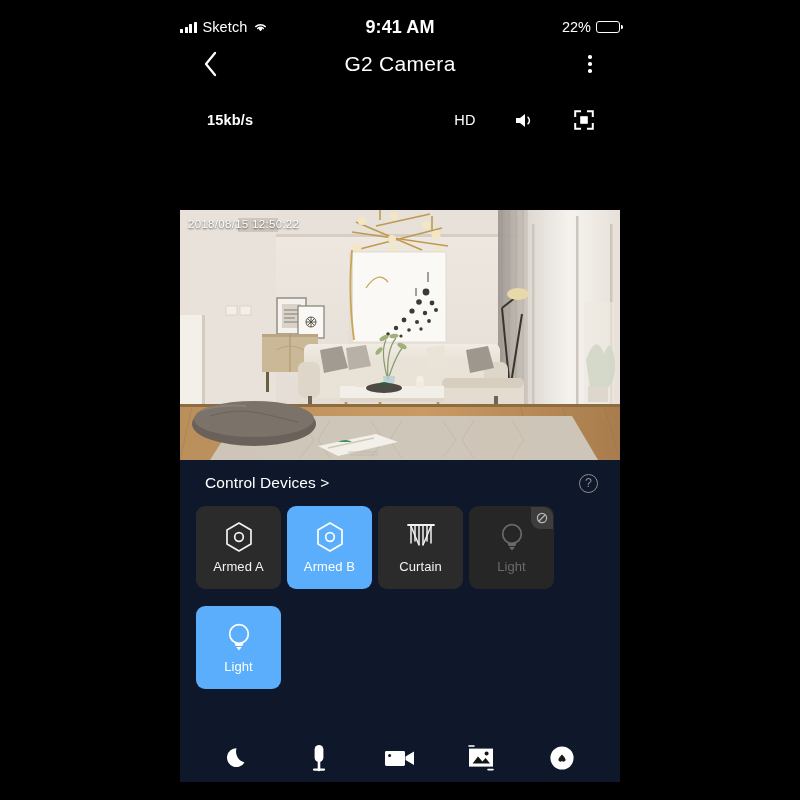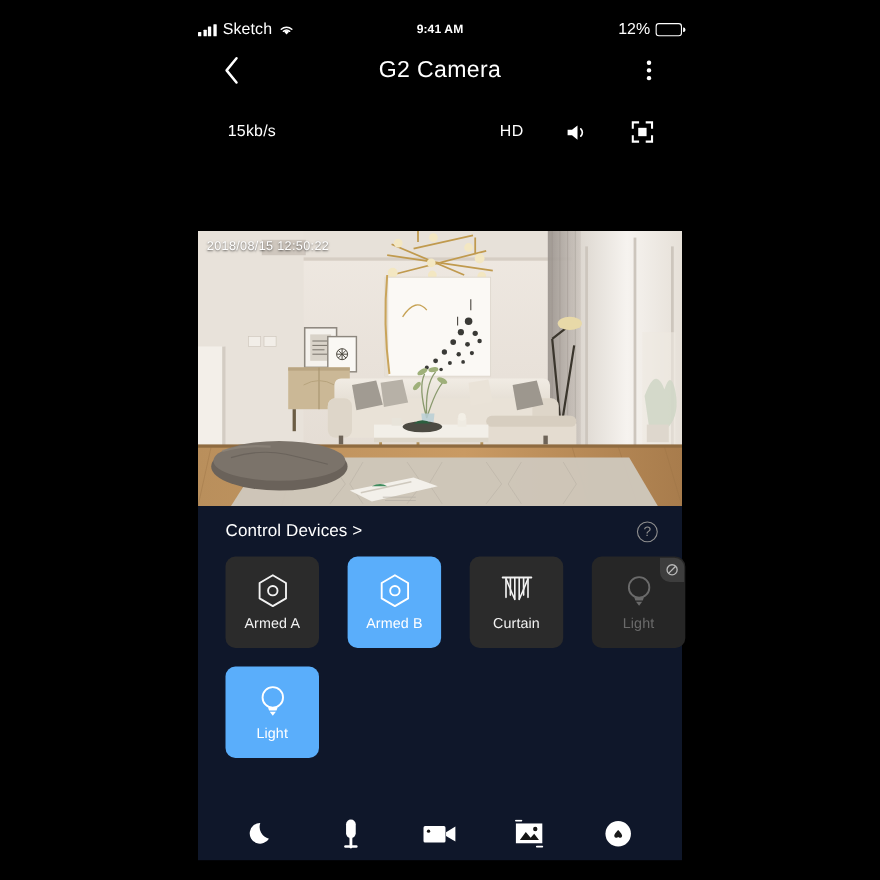--- a/index.html
+++ b/index.html
@@ -54,21 +54,21 @@
   .signal-bars i:nth-child(4) { height: 11px; }
   .carrier {
     font-size: 14.5px;
     letter-spacing: 0.1px;
     color: #ffffff;
   }
   .wifi-icon { display: block; width: 15px; height: 12px; }
   .status-center {
     flex: 1;
     text-align: center;
-    font-size: 11px;
+    font-size: 18px;
     font-weight: bold;
     letter-spacing: 0.1px;
     color: #ffffff;
   }
   .status-right {
     width: 150px;
     display: flex;
     align-items: center;
     justify-content: flex-end;
     gap: 5px;
@@ -147,20 +147,21 @@
     width: 440px;
     height: 30px;
     display: flex;
     align-items: center;
     color: #ffffff;
   }
   .bitrate {
     margin-left: 27px;
     font-size: 14.5px;
     letter-spacing: 0.2px;
+    font-weight: bold;
   }
   .stream-actions {
     margin-left: auto;
     display: flex;
     align-items: center;
     gap: 38px;
     margin-right: 26px;
   }
   .quality-badge {
     font-size: 14.5px;
@@ -223,22 +224,22 @@
     font-size: 12.5px;
     line-height: 16.5px;
     text-align: center;
     cursor: pointer;
   }
 
   .grid {
     display: grid;
     grid-template-columns: repeat(4, 85px);
     grid-auto-rows: 83px;
-    gap: 17px 26px;
-    padding: 0 25px;
+    gap: 17px 6px;
+    padding: 0 16px;
   }
   .tile {
     position: relative;
     background: #2b2b2b;
     border-radius: 9px;
     display: flex;
     flex-direction: column;
     align-items: center;
     justify-content: center;
     gap: 7px;
@@ -334,21 +335,21 @@
       </span>
       <span class="carrier">Sketch</span>
       <svg class="wifi-icon" viewBox="0 0 16 12">
         <path d="M8 10.6 L5.6 7.9 A3.6 3.6 0 0 1 10.4 7.9 Z" fill="#fff"></path>
         <path d="M2.9 5.6 A7.4 7.4 0 0 1 13.1 5.6" stroke="#fff" stroke-width="1.5" fill="none" stroke-linecap="round"></path>
         <path d="M4.9 7.6 A4.7 4.7 0 0 1 11.1 7.6" stroke="#fff" stroke-width="1.4" fill="none" stroke-linecap="round"></path>
       </svg>
     </div>
     <div class="status-center">9:41 AM</div>
     <div class="status-right">
-      <span class="battery-pct">12%</span>
+      <span class="battery-pct">22%</span>
       <span class="battery">
         <span class="battery-fill"></span>
       </span>
     </div>
   </div>
 
   <div class="nav-bar">
     <div class="nav-back">
       <svg width="15" height="26" viewBox="0 0 15 26">
         <path d="M12 2 L3 13 L12 24" stroke="#fff" stroke-width="2.3" fill="none" stroke-linecap="round" stroke-linejoin="round"></path>

